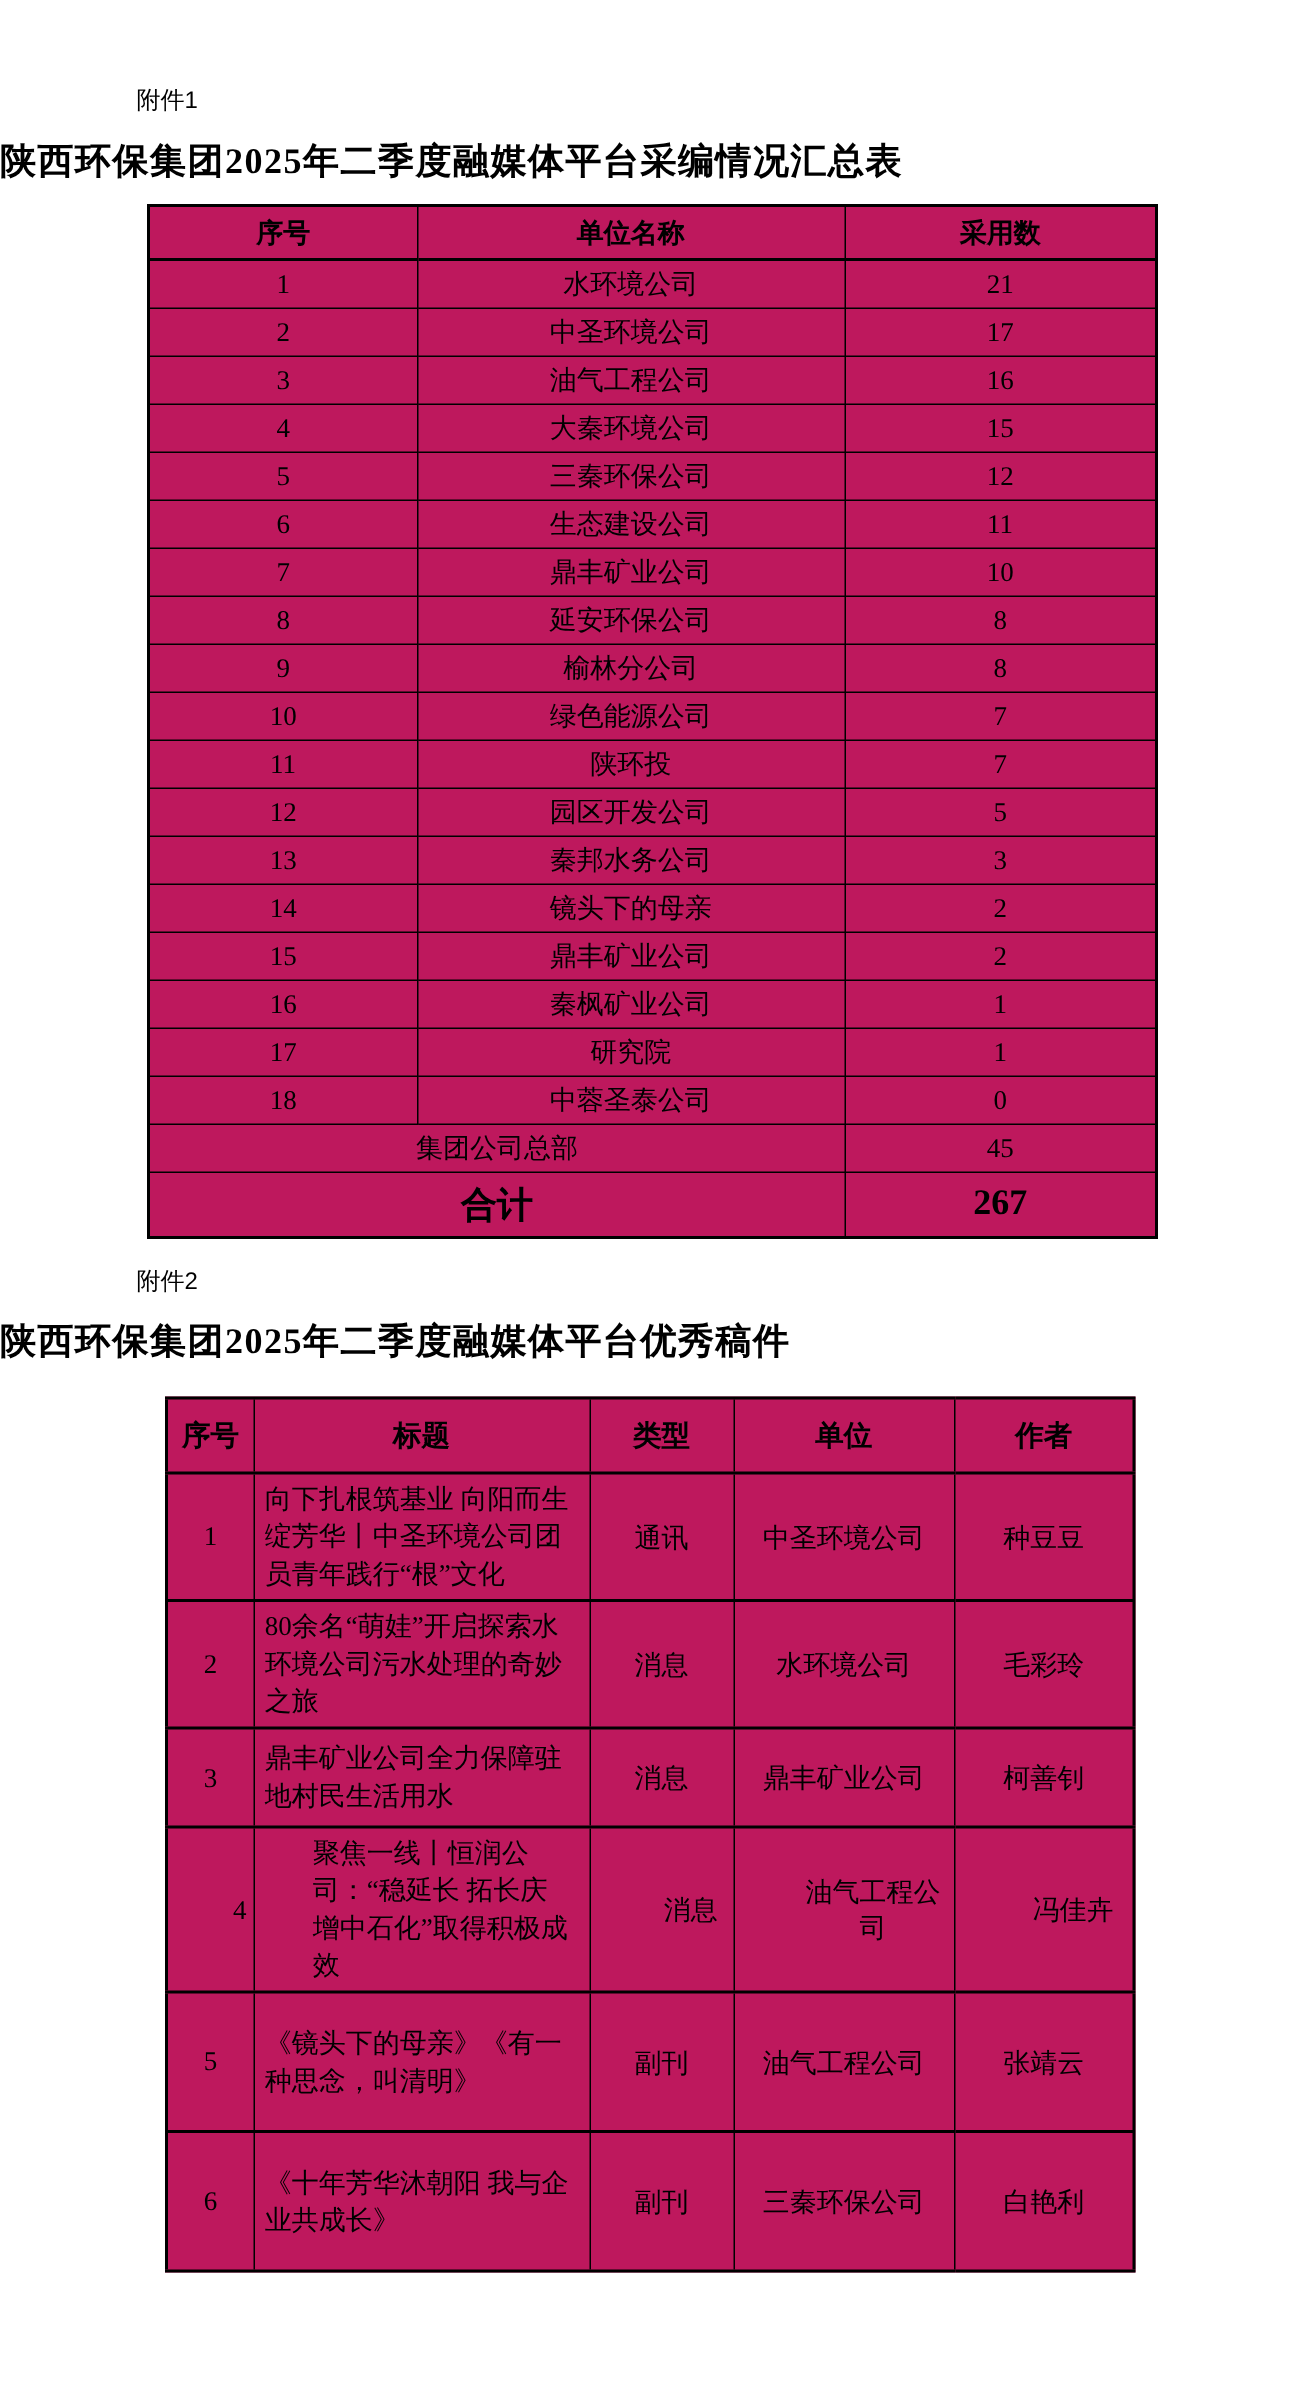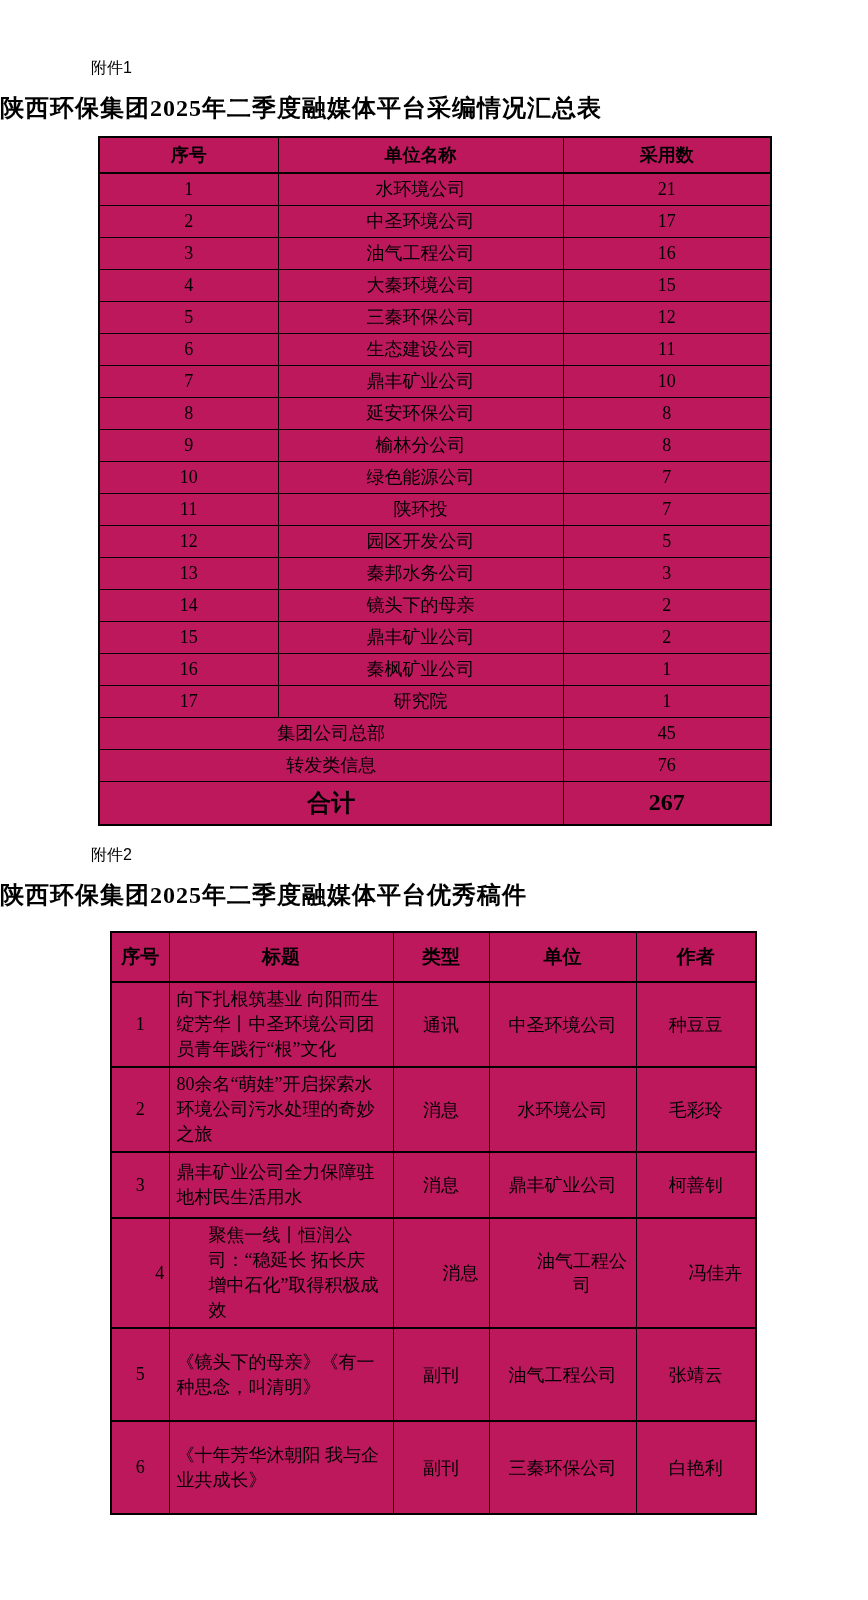--- a/index.html
+++ b/index.html
@@ -178,26 +178,27 @@
           <td>16</td>
           <td>秦枫矿业公司</td>
           <td>1</td>
         </tr>
         <tr>
           <td>17</td>
           <td>研究院</td>
           <td>1</td>
         </tr>
         <tr>
+          <td>18</td>
+          <td>中蓉圣泰公司</td>
+          <td>0</td>
+        </tr>
+        <tr>
           <td colspan="2">集团公司总部</td>
           <td>45</td>
-        </tr>
-        <tr>
-          <td colspan="2">转发类信息</td>
-          <td>76</td>
         </tr>
         <tr class="total-row">
           <td colspan="2">合计</td>
           <td>267</td>
         </tr>
       </tbody>
   </table>
 
   <div class="attach-label second">附件2</div>
 

